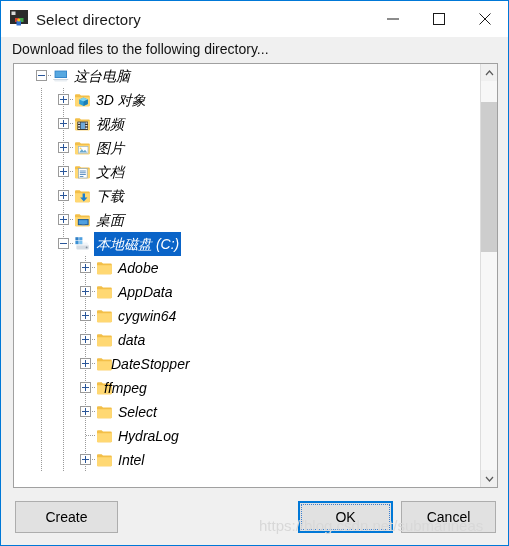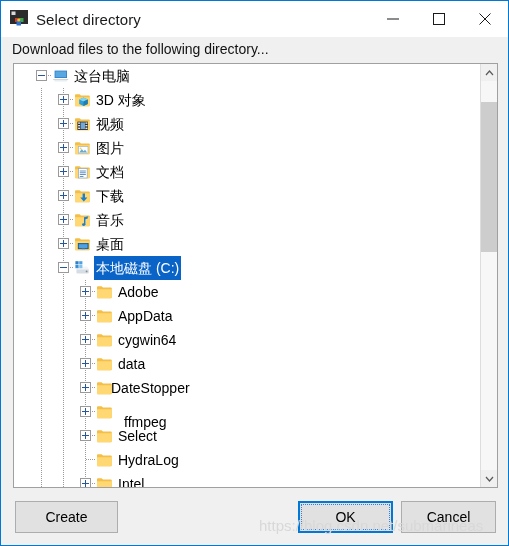--- a/index.html
+++ b/index.html
@@ -84,20 +84,21 @@
     width: 467px;
     height: 423px;
     overflow: hidden;
   }
   .row {
     position: relative;
     height: 24px;
     display: flex;
     align-items: center;
     white-space: nowrap;
+    font-style: italic;
   }
   .expander {
     position: absolute;
     width: 11px;
     height: 11px;
     box-sizing: border-box;
     border: 1px solid #9a9a9a;
     background: #ffffff;
     top: 6px;
   }
@@ -357,34 +358,20 @@
           <div class="tlabel" style="left: 80px;">下载</div>
         </div>
         <div class="row">
           <div class="vline" style="left: 27px;"></div>
           <div class="vline" style="left: 49px;"></div>
           <div class="hline" style="left: 50px; width: 9px;"></div>
           <div class="expander plus" style="left: 44px;"></div>
           <div class="ticon" style="left: 60px;"><svg width="17" height="16" viewBox="0 0 17 16">
     <path d="M1 3.2 Q1 2.2 2 2.2 L5.6 2.2 L7 3.6 L14.8 3.6 Q15.8 3.6 15.8 4.6 L15.8 13.4 Q15.8 14.2 14.9 14.2 L1.9 14.2 Q1 14.2 1 13.4 Z" fill="#f3bf48"></path>
     <path d="M1 5.2 L15.8 5.2 L15.8 13.4 Q15.8 14.2 14.9 14.2 L1.9 14.2 Q1 14.2 1 13.4 Z" fill="#ffd873"></path>
-              <path d="M8 12.6 A1.7 1.4 0 1 0 11.4 12.6 A1.7 1.4 0 1 0 8 12.6 Z" fill="#1d7fd0"></path>
-               <rect x="10" y="5.4" width="1.4" height="7.4" fill="#1d7fd0"></rect>
-               <path d="M10 5.4 L13.8 4.2 L13.8 6.6 L10 7.8 Z" fill="#1d7fd0"></path>
-            </svg></div>
-          <div class="tlabel" style="left: 80px;">音乐</div>
-        </div>
-        <div class="row">
-          <div class="vline" style="left: 27px;"></div>
-          <div class="vline" style="left: 49px;"></div>
-          <div class="hline" style="left: 50px; width: 9px;"></div>
-          <div class="expander plus" style="left: 44px;"></div>
-          <div class="ticon" style="left: 60px;"><svg width="17" height="16" viewBox="0 0 17 16">
-    <path d="M1 3.2 Q1 2.2 2 2.2 L5.6 2.2 L7 3.6 L14.8 3.6 Q15.8 3.6 15.8 4.6 L15.8 13.4 Q15.8 14.2 14.9 14.2 L1.9 14.2 Q1 14.2 1 13.4 Z" fill="#f3bf48"></path>
-    <path d="M1 5.2 L15.8 5.2 L15.8 13.4 Q15.8 14.2 14.9 14.2 L1.9 14.2 Q1 14.2 1 13.4 Z" fill="#ffd873"></path>
               <rect x="4.2" y="7.4" width="10" height="5.4" fill="#1f6fbd" stroke="#0f4f92" stroke-width="0.7"></rect>
                <rect x="5" y="8.2" width="8.4" height="3.8" fill="#4fa0e0"></rect>
                <rect x="7.6" y="12.8" width="3.4" height="0.9" fill="#9fb4c4"></rect>
             </svg></div>
           <div class="tlabel" style="left: 80px;">桌面</div>
         </div>
         <div class="row selected">
           <div class="vline" style="left: 27px;"></div>
           <div class="vline" style="left: 49px;"></div>
           <div class="hline" style="left: 50px; width: 9px;"></div>
@@ -463,21 +450,21 @@
         <div class="row">
           <div class="vline" style="left: 27px;"></div>
           <div class="vline" style="left: 49px;"></div>
           <div class="vline" style="left: 71px;"></div>
           <div class="hline" style="left: 72px; width: 9px;"></div>
           <div class="expander plus" style="left: 66px;"></div>
           <div class="ticon" style="left: 82px;"><svg width="17" height="16" viewBox="0 0 17 16">
     <path d="M1 3.2 Q1 2.2 2 2.2 L5.6 2.2 L7 3.6 L14.8 3.6 Q15.8 3.6 15.8 4.6 L15.8 13.4 Q15.8 14.2 14.9 14.2 L1.9 14.2 Q1 14.2 1 13.4 Z" fill="#f3bf48"></path>
     <path d="M1 5.2 L15.8 5.2 L15.8 13.4 Q15.8 14.2 14.9 14.2 L1.9 14.2 Q1 14.2 1 13.4 Z" fill="#ffd873"></path>
             </svg></div>
-          <div class="tlabel" style="left: 108px; margin-top: 10px;">ffmpeg</div>
+          <div class="tlabel" style="left: 88px;">ffmpeg</div>
         </div>
         <div class="row">
           <div class="vline" style="left: 27px;"></div>
           <div class="vline" style="left: 49px;"></div>
           <div class="vline" style="left: 71px;"></div>
           <div class="hline" style="left: 72px; width: 9px;"></div>
           <div class="expander plus" style="left: 66px;"></div>
           <div class="ticon" style="left: 82px;"><svg width="17" height="16" viewBox="0 0 17 16">
     <path d="M1 3.2 Q1 2.2 2 2.2 L5.6 2.2 L7 3.6 L14.8 3.6 Q15.8 3.6 15.8 4.6 L15.8 13.4 Q15.8 14.2 14.9 14.2 L1.9 14.2 Q1 14.2 1 13.4 Z" fill="#f3bf48"></path>
     <path d="M1 5.2 L15.8 5.2 L15.8 13.4 Q15.8 14.2 14.9 14.2 L1.9 14.2 Q1 14.2 1 13.4 Z" fill="#ffd873"></path>

